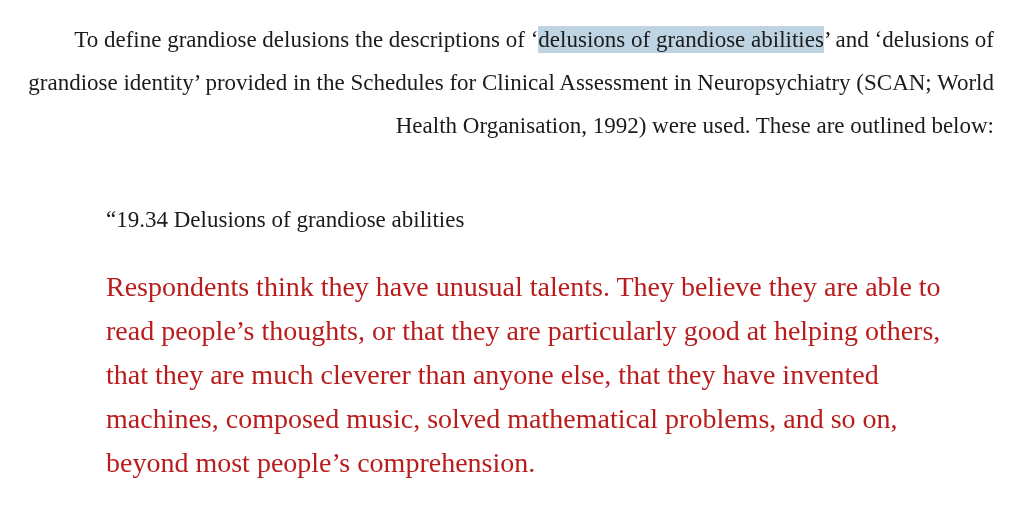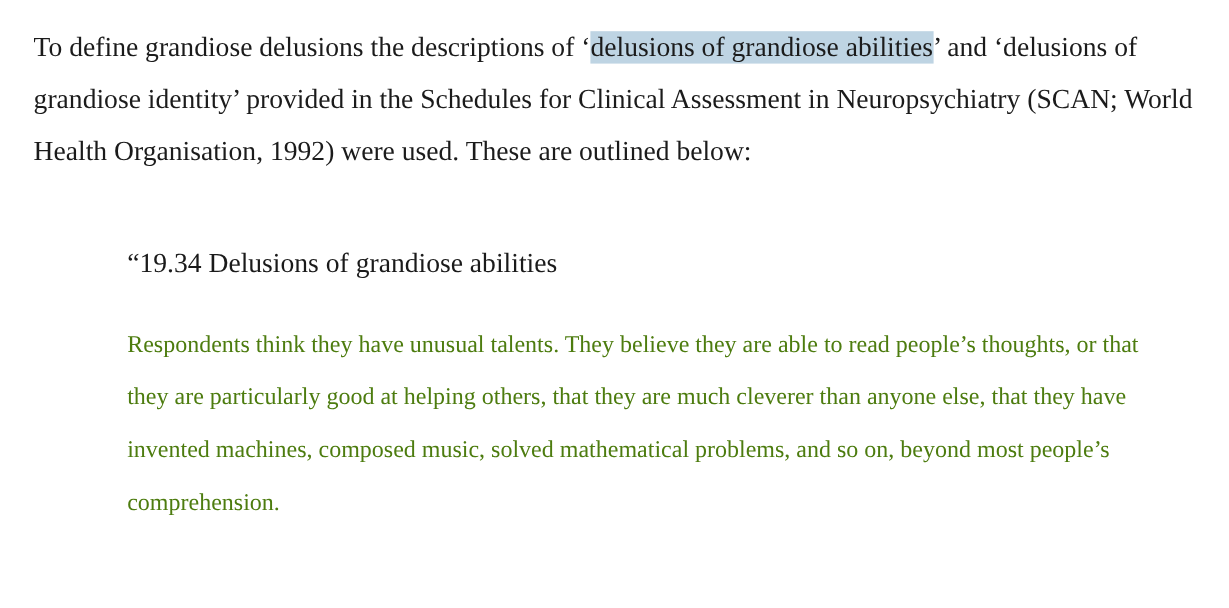--- a/index.html
+++ b/index.html
@@ -27,45 +27,45 @@
     line-height: 34px;
     color: #3f5f8f;
     font-weight: 400;
     margin: 0 0 6px 0;
     letter-spacing: 0.1px;
   }
   .body-para {
     font-size: 23px;
     line-height: 43px;
     margin: 0;
-    text-align: left;
+    text-align: right;
     color: #1b1b1b;
   }
   .highlight {
     background: #bed4e3;
     padding: 1px 0;
   }
   .quote-block {
     margin-top: 56px;
     padding-left: 78px;
     padding-right: 34px;
   }
   .quote-heading {
     font-size: 23px;
     line-height: 34px;
     margin: 0 0 28px 0;
   }
   .quote-heading .bold {
     font-weight: normal;
   }
   .quote-para {
-    font-size: 20px;
+    font-size: 28px;
     line-height: 44px;
     margin: 0;
-    color: #4d7c0f;
+    color: #b91c1c;
   }
 </style>
 </head>
 <body>
 
 <div class="page">
 
 
   <p class="body-para"><span>To define grandiose delusions the descriptions of ‘</span><span class="highlight">delusions of grandiose abilities</span><span>’ and ‘delusions of grandiose identity’ provided in the Schedules for Clinical Assessment in Neuropsychiatry (SCAN; World Health Organisation, 1992) were used. These are outlined below:</span></p>
 

